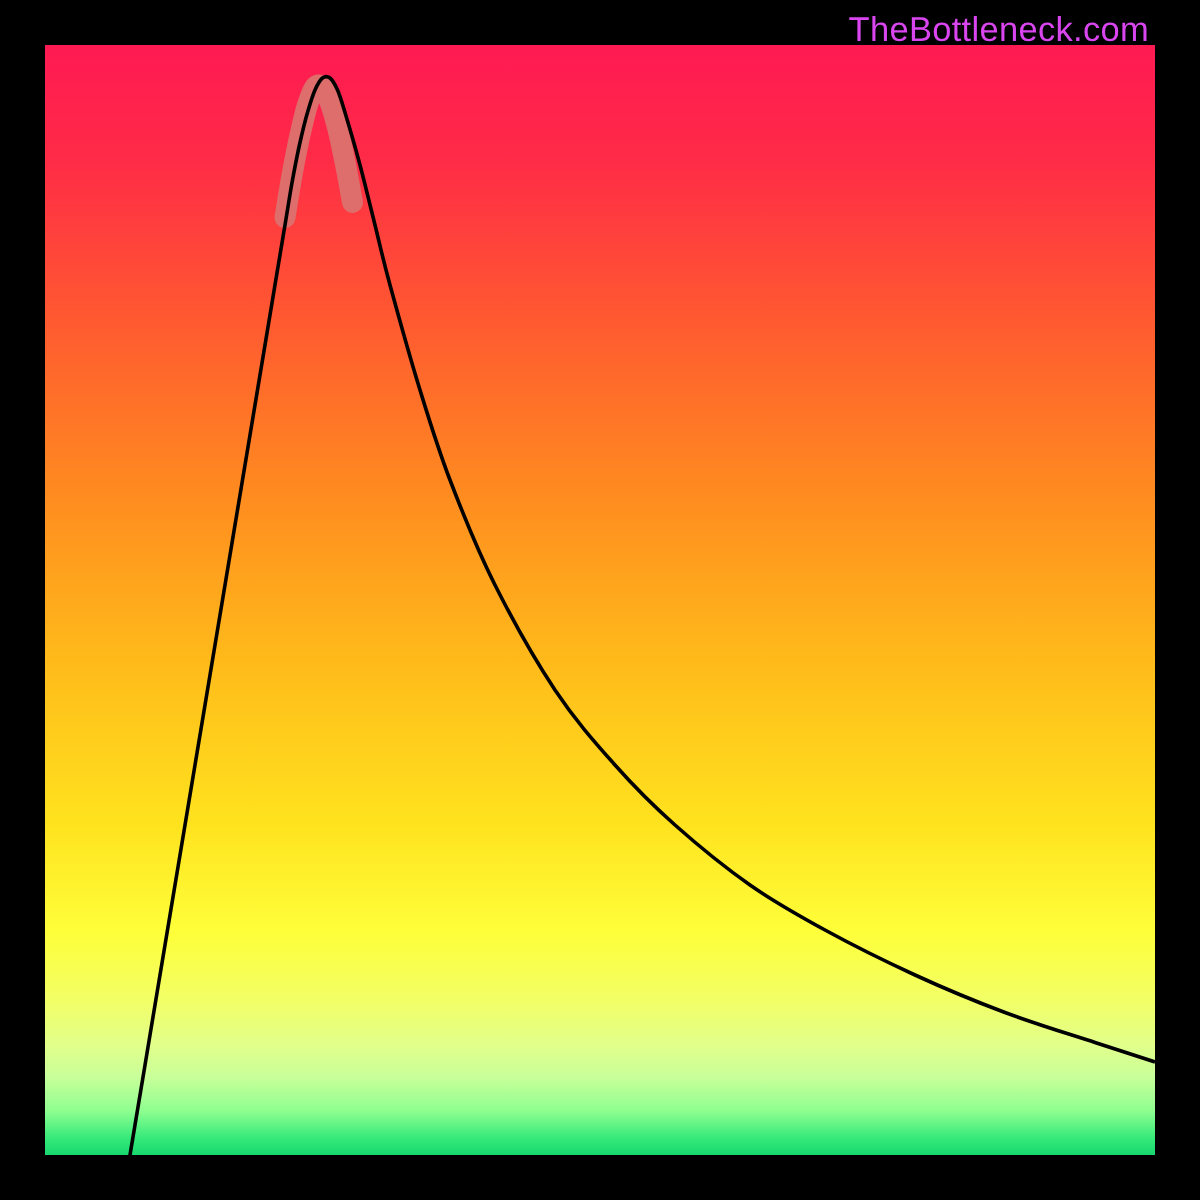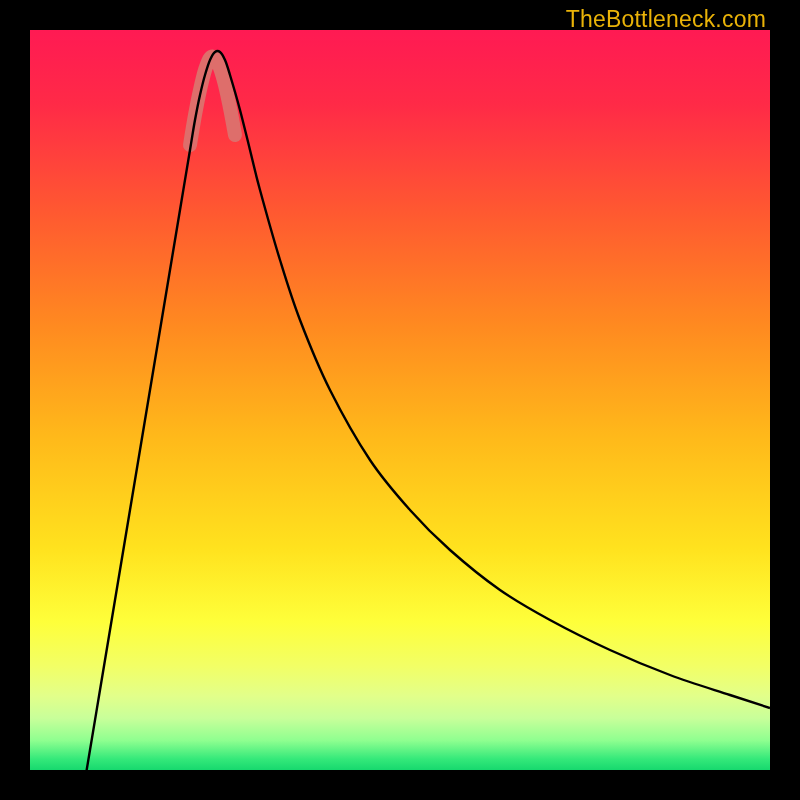--- a/index.html
+++ b/index.html
@@ -29,21 +29,21 @@
   .gradient {
     position: absolute;
     left: 0; top: 0;
     width: 100%;
     height: 100%;
   }
   .watermark {
     position: absolute;
     top: 6px;
     right: 34px;
-    color: #eab308;
+    color: #d946ef;
     font-size: 23px;
     font-weight: 500;
     letter-spacing: 0.2px;
     user-select: none;
   }
   svg.curve {
     position: absolute;
     left: 0; top: 0;
     width: 100%;
     height: 100%;

